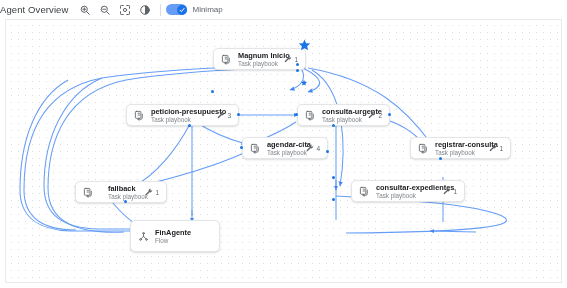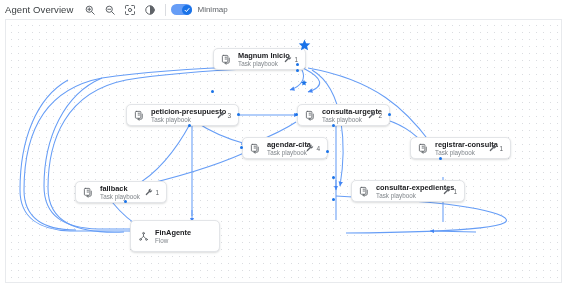--- a/index.html
+++ b/index.html
@@ -26,21 +26,20 @@
   
   #toolbar {
     position: absolute;
     left: 0; top: 0;
     width: 567px;
     height: 19px;
     display: flex;
     align-items: center;
     background: #ffffff;
     box-sizing: border-box;
-    padding-left: 5px;
   }
   #toolbar-title {
     font-size: 9.5px;
     color: #3c4043;
     letter-spacing: 0.1px;
     white-space: nowrap;
   }
   .tb-btn {
     width: 17px;
     height: 17px;
@@ -422,21 +421,21 @@
         <span class="node-sub">Task playbook</span>
       </span>
       <span class="node-meta">
         <svg width="8" height="8" viewBox="0 0 24 24" fill="#5f6368">
           <path d="M21.3 5.6 17.9 9 15 6.1l3.4-3.4a6 6 0 0 0-7.6 7.3L2.6 18.2a2 2 0 0 0 2.8 2.8l8.2-8.2a6 6 0 0 0 7.7-7.2z"></path>
         </svg>
         <span class="node-count">1</span>
       </span>
     </div>
 
-    <div class="node" style="left:69px; top:161px; width:92px; height:22px;">
+    <div class="node" style="left:69px; top:161px; width:92px; height:22px;gap:8px;">
       <span class="node-icon">
         <svg width="11" height="11" viewBox="0 0 24 24" fill="none" stroke="#5f6368" stroke-width="1.9" stroke-linecap="round" stroke-linejoin="round">
           <rect x="3" y="3" width="12" height="15" rx="2"></rect>
           <path d="M9 7h3"></path>
             <path d="M9 11h3"></path>
           <path d="M18 9v8a3.2 3.2 0 0 1-3.2 3.2H9"></path>
           <path d="M11 18.2 9 20.4l2 2.2"></path>
         </svg>
       </span>
       <span class="node-text">

